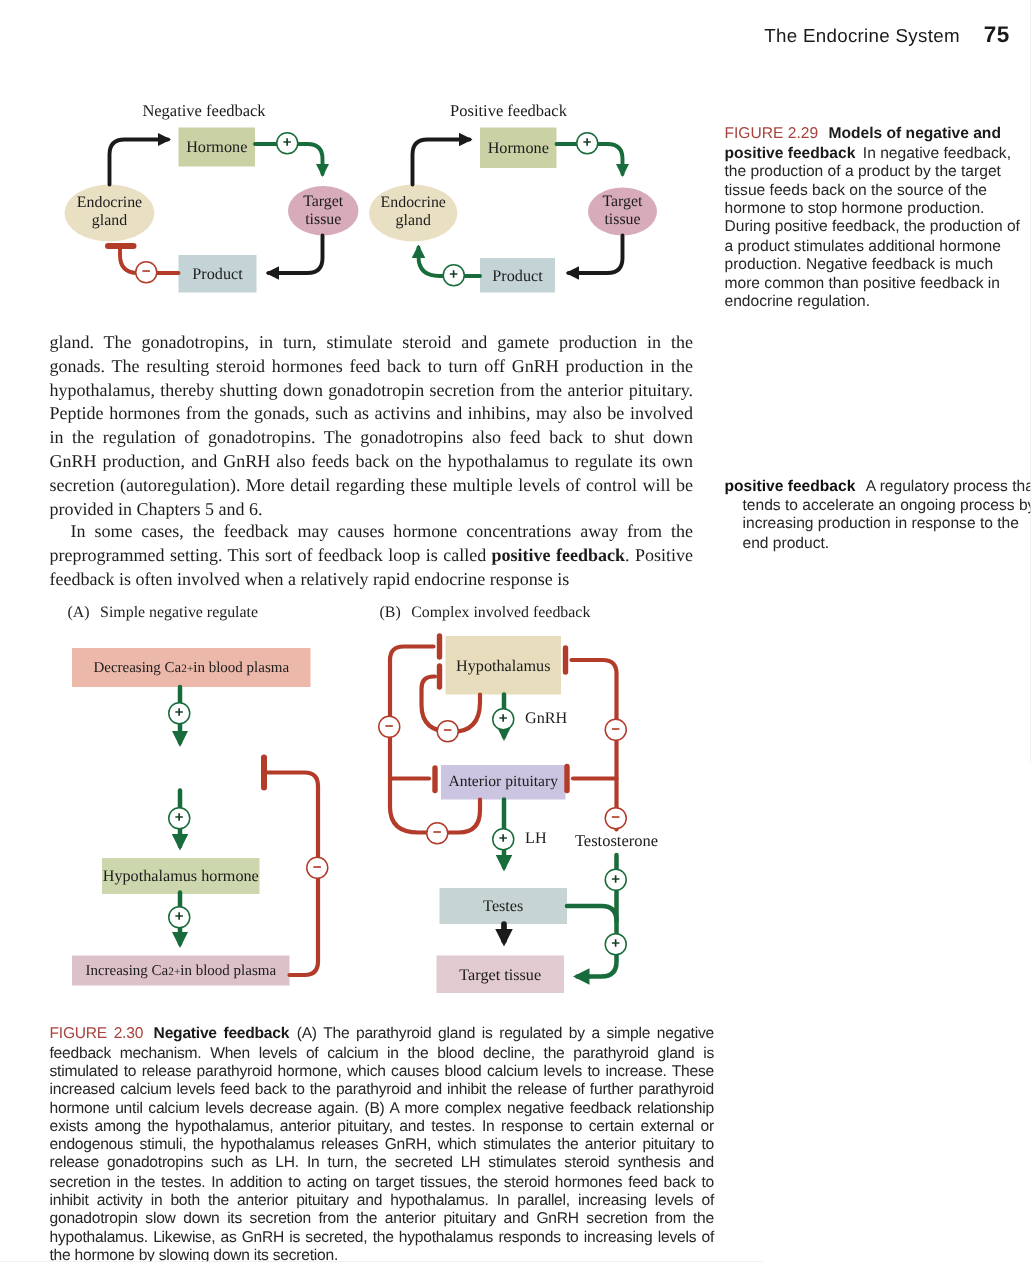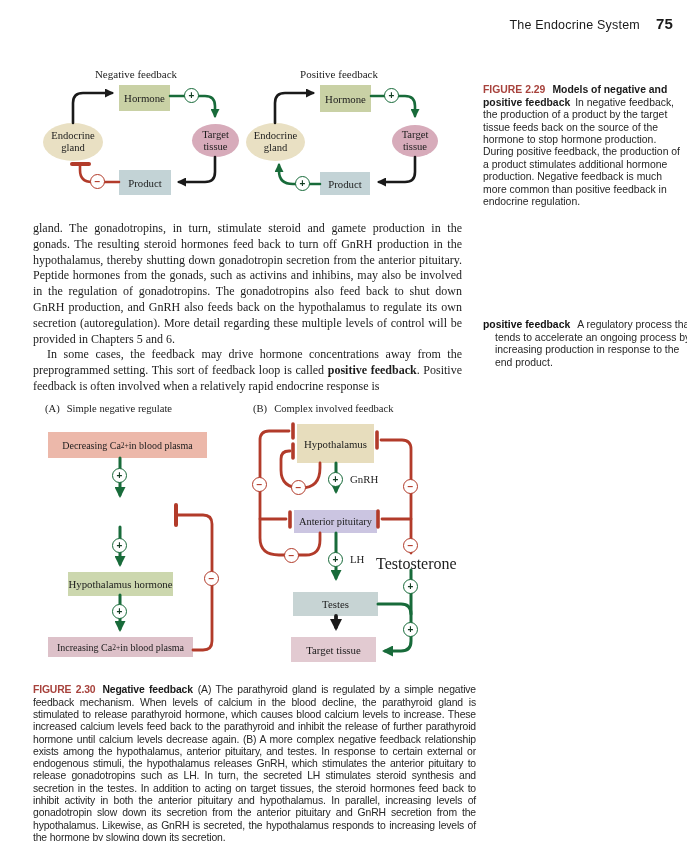--- a/index.html
+++ b/index.html
@@ -30,21 +30,21 @@
 
   
   .bodytext{position:absolute;left:33px;top:221px;width:429px;font-size:12px;line-height:15.8px;
             text-align:justify;}
   .bodytext p{margin:0;}
   .bodytext p.ind{text-indent:14px;}
   .caption, .margindef{position:absolute;font-family:"Liberation Sans","DejaVu Sans",sans-serif;
             font-size:10.4px;line-height:12.4px;color:#262626;}
   .cap229{left:483px;top:74px;width:201px;}
   .cap230{left:33px;top:674px;width:443px;line-height:12.3px;letter-spacing:-.15px;text-align:justify;}
-  .figlab{color:#a7423c;font-weight:bold;margin-right:7px;}
+  .figlab{color:#a7423c;font-weight:normal;margin-right:7px;}
   .captitle{font-weight:bold;margin-right:5px;color:#1a1a1a;}
   .margindef{left:483px;top:309px;width:201px;padding-left:12px;text-indent:-12px;}
   .margindef .term{font-weight:bold;margin-right:7px;color:#111;}
 
   .small-sup{font-size:7.5px;vertical-align:4px;}
 </style>
 </head>
 <body>
 
 <div class="page">
@@ -98,21 +98,21 @@
       <span style="width:40px">Target tissue</span>
     </div>
   <div class="fb" style="left:320px;top:172px;width:50px;height:23px;background:#c3d3d6">Product</div>
   <div class="sc g" style="left:384px;top:88px">+</div>
   <div class="sc g" style="left:295px;top:176px">+</div>
 
   <p class="caption cap229"><span class="figlab">FIGURE 2.29</span><span class="captitle">Models of negative and positive feedback</span><span>In negative feedback, the production of a product by the target tissue feeds back on the source of the hormone to stop hormone production. During positive feedback, the production of a product stimulates additional hormone production. Negative feedback is much more common than positive feedback in endocrine regulation.</span></p>
 
   <div class="bodytext">
     <p>gland. The gonadotropins, in turn, stimulate steroid and gamete production in the gonads. The resulting steroid hormones feed back to turn off GnRH production in the hypothalamus, thereby shutting down gonadotropin secretion from the anterior pituitary. Peptide hormones from the gonads, such as activins and inhibins, may also be involved in the regulation of gonadotropins. The gonadotropins also feed back to shut down GnRH production, and GnRH also feeds back on the hypothalamus to regulate its own secretion (autoregulation). More detail regarding these multiple levels of control will be provided in Chapters 5 and 6.</p>
-    <p class="ind"><span>In some cases, the feedback may drive hormone concentrations away from the preprogrammed setting. This sort of feedback loop is called </span><b>positive feedback</b><span>. Positive feedback is often involved when a relatively rapid endocrine response is</span></p>
+    <p class="ind"><span>In some cases, the feedback may causes hormone concentrations away from the preprogrammed setting. This sort of feedback loop is called </span><b>positive feedback</b><span>. Positive feedback is often involved when a relatively rapid endocrine response is</span></p>
   </div>
 
   <p class="margindef"><span class="term">positive feedback</span><span>A regulatory process that tends to accelerate an ongoing process by increasing production in response to the end product.</span></p>
 
   <svg style="left:33px;top:418px;z-index:2" width="445" height="252" viewBox="0 0 445 252">
     <defs>
       <marker id="ag2" markerUnits="userSpaceOnUse" markerWidth="11" markerHeight="11" refX="8" refY="5.5" orient="auto">
           <path d="M0,0 L11,5.5 L0,11 Z" fill="#186b3a"></path>
         </marker>
       <marker id="ak2" markerUnits="userSpaceOnUse" markerWidth="12" markerHeight="12" refX="8" refY="6" orient="auto">
@@ -167,21 +167,21 @@
   <div class="sc g" style="left:112px;top:604px">+</div>
   <div class="sc r" style="left:204px;top:571px">−</div>
 
   <div class="paneltitle" style="left:253px;top:403px"><span class="pl">(B)</span><span>Complex involved feedback</span></div>
   <div class="fb" style="left:297px;top:424px;width:77px;height:39px;background:#e7ddbd">Hypothalamus</div>
   <div class="fb" style="left:294px;top:510px;width:83px;height:23px;background:#cbc5e1;font-size:10.4px">Anterior pituitary</div>
   <div class="fb" style="left:293px;top:592px;width:85px;height:24px;background:#c7d4d4">Testes</div>
   <div class="fb" style="left:291px;top:637px;width:85px;height:25px;background:#e2cad1">Target tissue</div>
   <div class="abs" style="left:350px;top:473px;font-size:10.8px;z-index:4">GnRH</div>
   <div class="abs" style="left:350px;top:553px;font-size:10.8px;z-index:4">LH</div>
-  <div class="abs" style="left:376px;top:555px;width:70px;text-align:center;font-size:16px;z-index:4">Testosterone</div>
+  <div class="abs" style="left:376px;top:555px;width:70px;text-align:center;font-size:11px;z-index:4">Testosterone</div>
   <div class="sc g" style="left:328px;top:472px">+</div>
   <div class="sc g" style="left:328px;top:552px">+</div>
   <div class="sc r" style="left:403px;top:479px">−</div>
   <div class="sc r" style="left:403px;top:538px">−</div>
   <div class="sc g" style="left:403px;top:579px">+</div>
   <div class="sc g" style="left:403px;top:622px">+</div>
   <div class="sc r" style="left:252px;top:477px">−</div>
   <div class="sc r" style="left:291px;top:480px">−</div>
   <div class="sc r" style="left:284px;top:548px">−</div>
 

